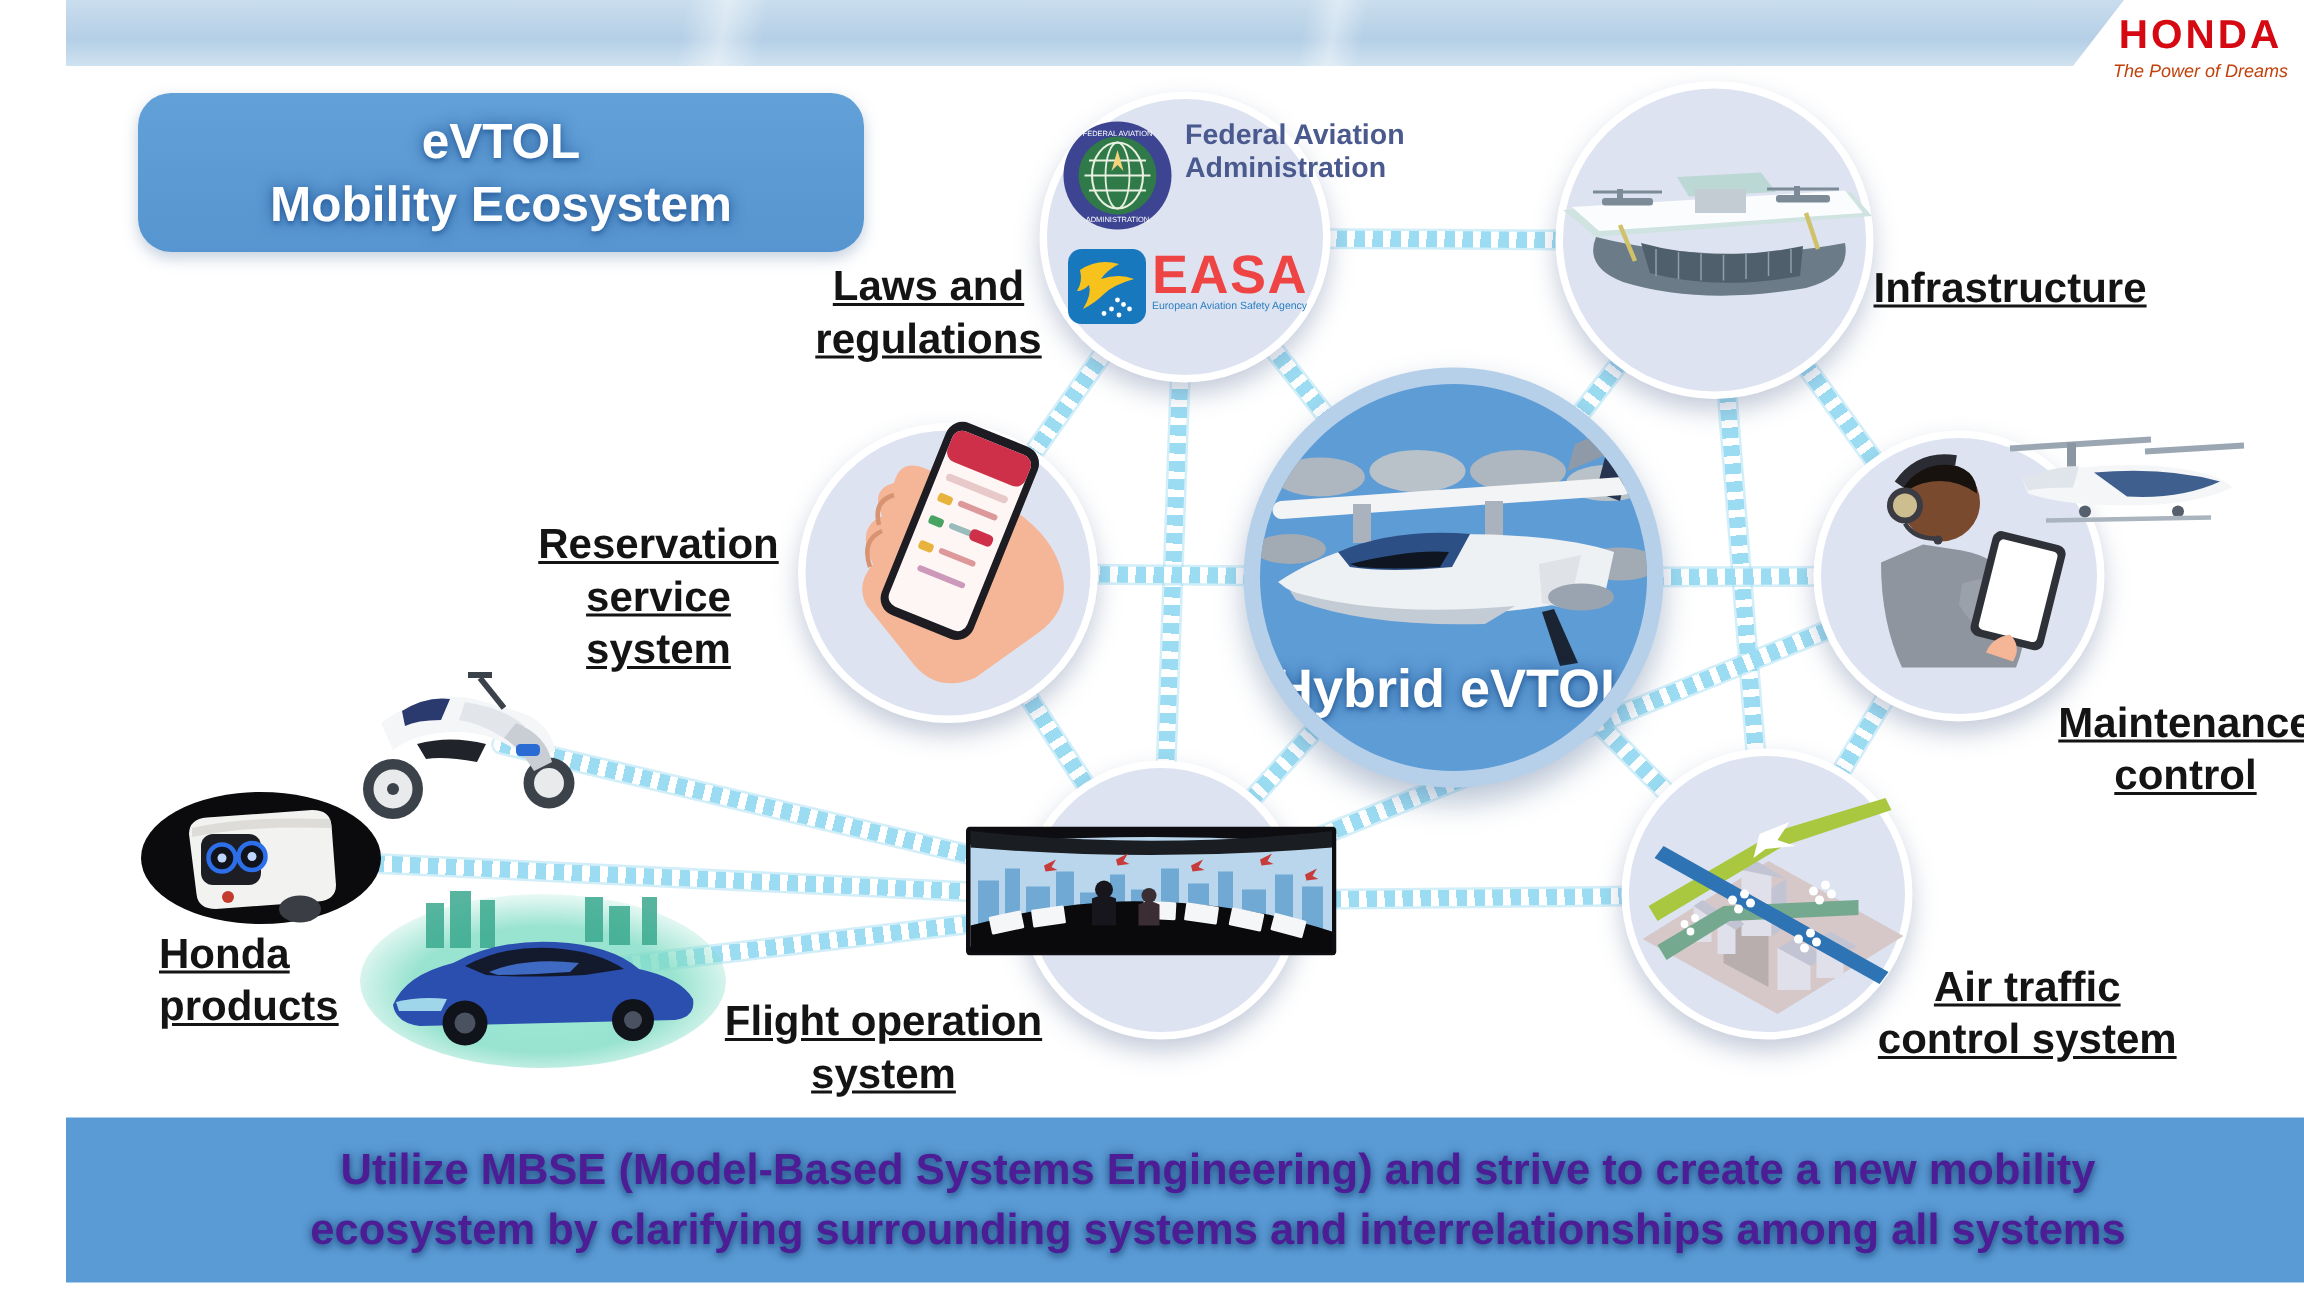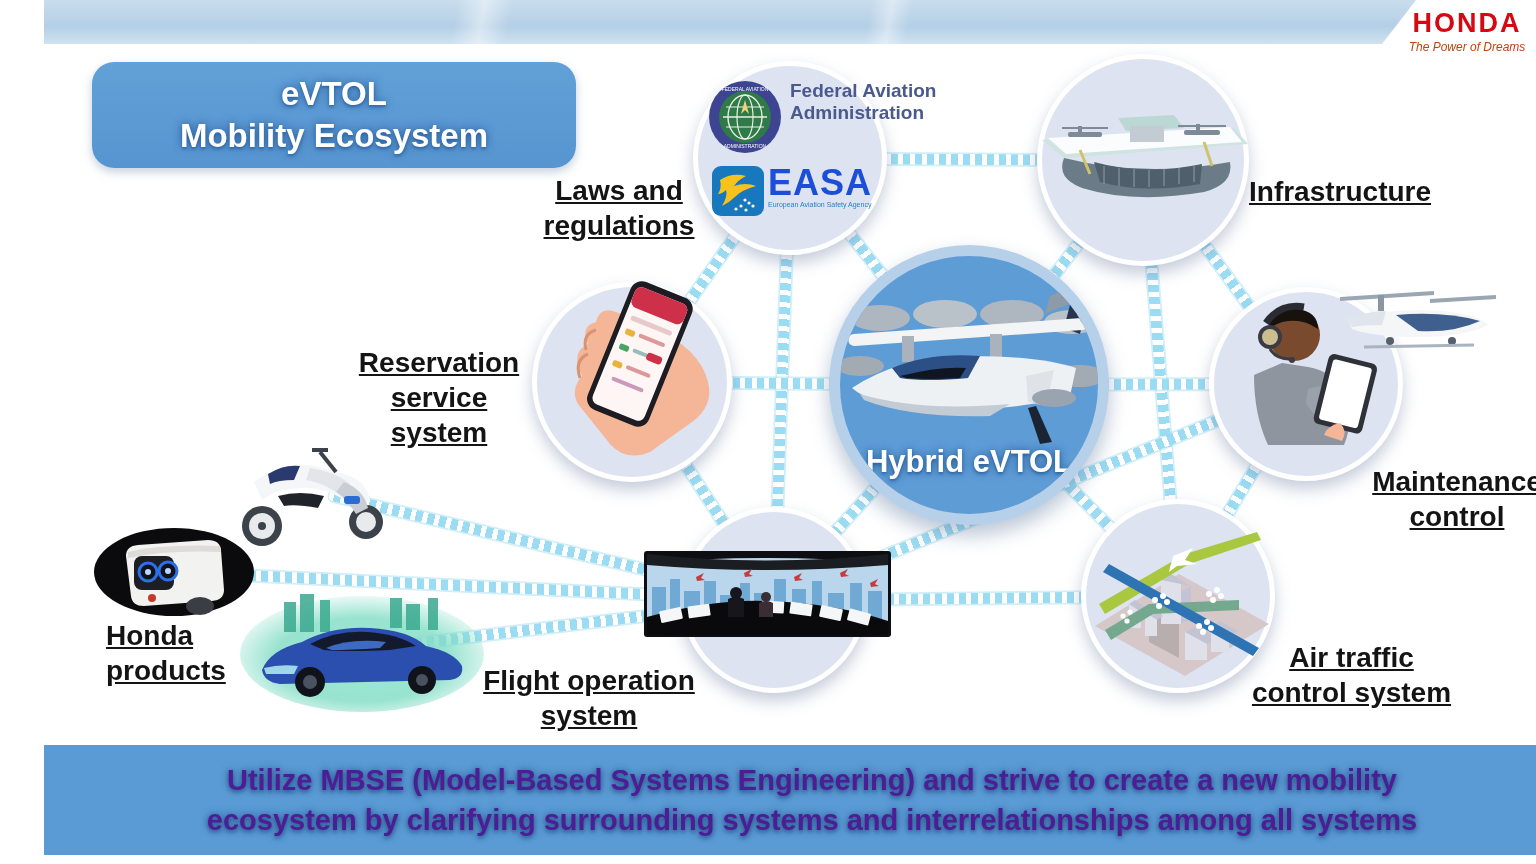--- a/index.html
+++ b/index.html
@@ -33,35 +33,35 @@
     box-shadow:0 0 0 1.5px rgba(155,220,242,.45); }
 
   
   .node { position:absolute; border-radius:50%; background:#dde3f1; z-index:2;
     border:5px solid #fff; box-shadow:0 8px 16px rgba(90,110,150,.35); }
   .hub-outer { position:absolute; left:785px; top:245px; width:280px; height:280px; border-radius:50%;
     background:#b7d0ea; z-index:3; box-shadow:0 10px 20px rgba(80,110,150,.4); }
   .hub-inner { position:absolute; left:11px; top:11px; width:258px; height:258px; border-radius:50%;
     background:#5e9cd6; overflow:hidden; }
   #hub-label { position:absolute; left:0; bottom:34px; width:100%; text-align:center; color:#fff;
-    font-weight:bold; font-size:31px; text-shadow:0 0 9px rgba(36,88,148,.95), 0 2px 3px rgba(36,88,148,.7); }
+    font-weight:bold; font-size:36px; text-shadow:0 0 9px rgba(36,88,148,.95), 0 2px 3px rgba(36,88,148,.7); }
 
   
   .label { position:absolute; z-index:5; color:#141414; font-weight:bold; font-size:28px;
     line-height:35px; white-space:pre-line; text-align:center;text-decoration:underline; }
   .art { position:absolute; z-index:3; }
   .art4 { position:absolute; z-index:4; }
 
   
   #faa-row { position:absolute; left:664px; top:80px; width:240px; z-index:4; display:flex; align-items:flex-start; }
   #faa-name { font-weight:bold; font-size:19px; line-height:22px; color:#4a5a8e; white-space:pre-line; margin-left:8px; }
   #easa-row { position:absolute; left:668px; top:166px; z-index:4; display:flex; align-items:flex-start; }
   #easa-box { width:52px; height:50px; background:#1878be; border-radius:9px; position:relative; flex:0 0 auto; }
   #easa-text { margin-left:4px; }
-  #easa-acronym { font-weight:bold; font-size:36px; line-height:34px; color:#1d4ed8; letter-spacing:1px; }
+  #easa-acronym { font-weight:bold; font-size:36px; line-height:34px; color:#ef4444; letter-spacing:1px; }
   #easa-tagline { font-size:7px; color:#2a7ec0; margin-top:1px; }
 
   
   #banner { position:absolute; left:0; top:745px; width:1536px; height:110px; background:#5b9bd5; z-index:6;
     display:flex; align-items:center; justify-content:center; }
   #banner .txt { color:#4c1d95; font-weight:bold; font-size:29px; line-height:40px; text-align:center;
     white-space:pre-line; text-shadow:0 0 8px #2d5e93, 0 2px 4px #2d5e93; }
 </style>
 </head>
 <body>

